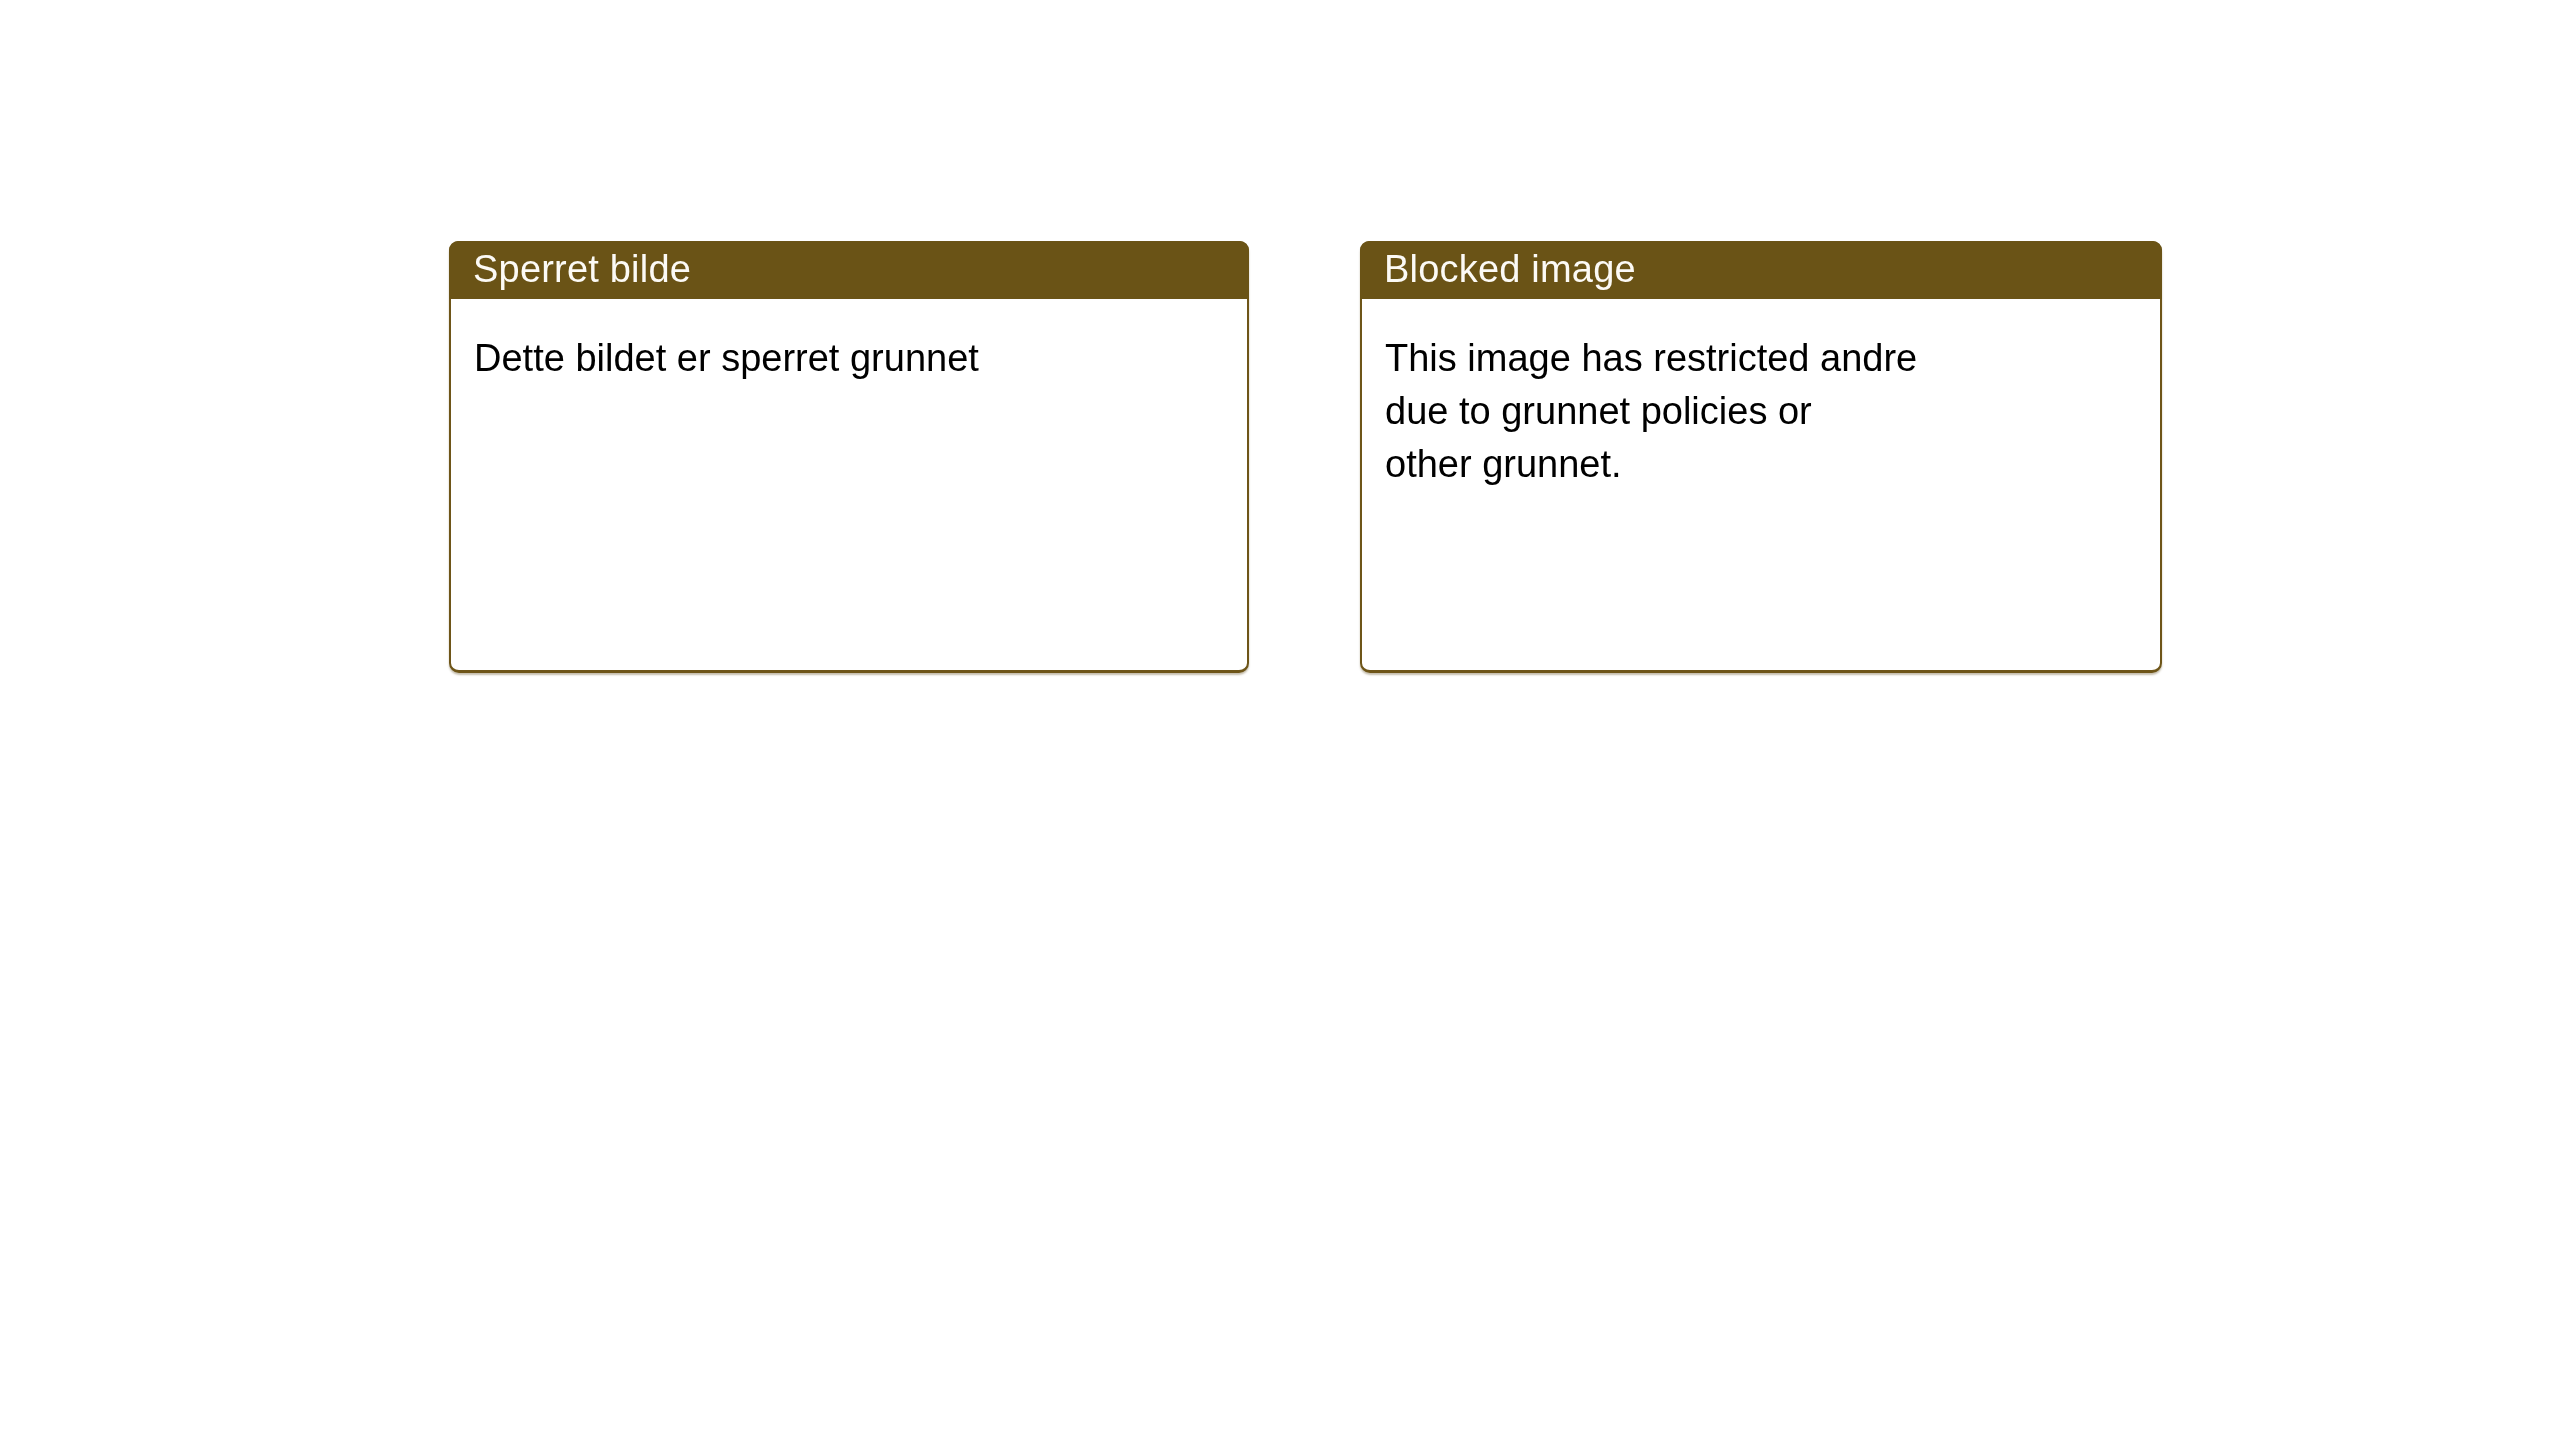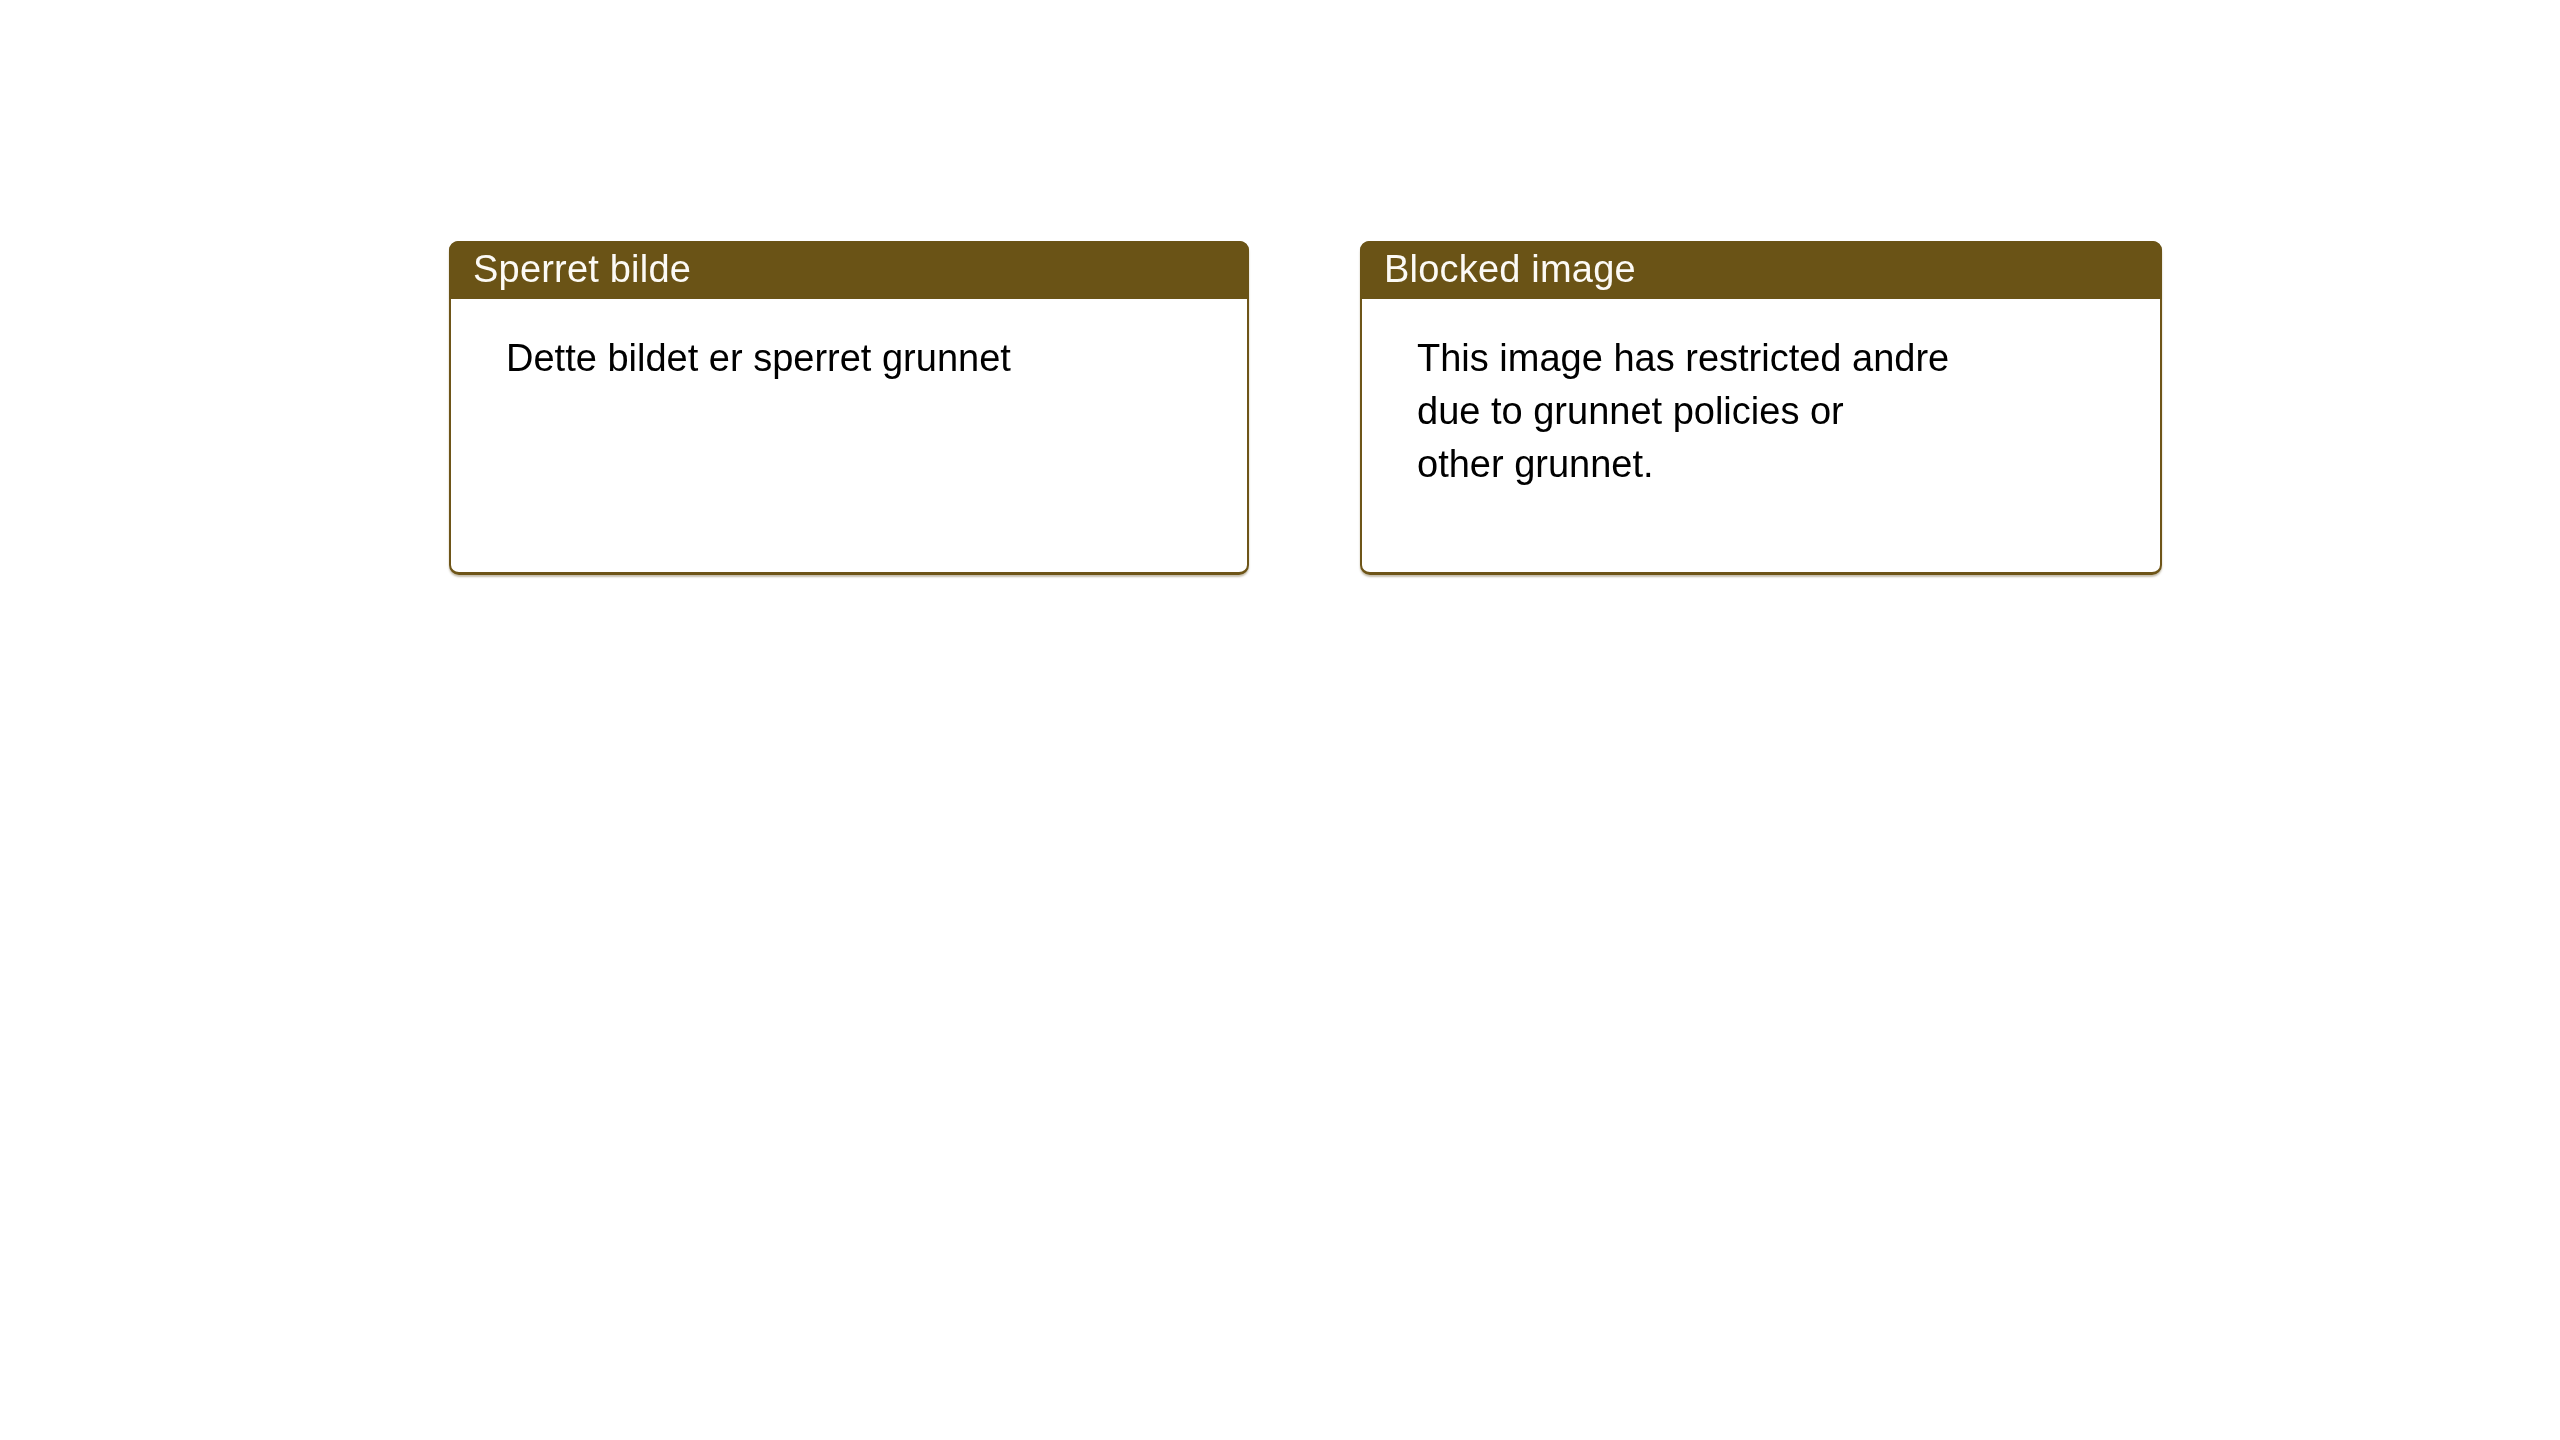--- a/index.html
+++ b/index.html
@@ -11,21 +11,21 @@
     position: relative;
     width: 2560px;
     height: 1440px;
     background: #ffffff;
     font-family: "Liberation Sans", "DejaVu Sans", sans-serif;
     overflow: hidden;
   }
   .card {
     position: absolute;
     top: 241px;
-    height: 334px;
+    height: 432px;
     background: #ffffff;
     border: 2px solid #6e5518;
     border-bottom-width: 3px;
     border-radius: 10px;
     box-sizing: border-box;
     box-shadow: 0 2px 2px rgba(90, 70, 20, 0.35);
   }
   .card--left {
     left: 449px;
     width: 800px;
@@ -51,21 +51,20 @@
     transform: translateY(-1px);
   }
   .card__body {
     padding: 33px 24px 0 23px;
     color: #000000;
     font-size: 38px;
     line-height: 53px;
   }
   .card__line {
     white-space: nowrap;
-    margin-left: 32px;
   }
 </style>
 </head>
 <body>
 
 <div class="canvas">
 
   <section class="card card--left">
     <header class="card__header">
       <span class="card__title">Sperret bilde</span>

